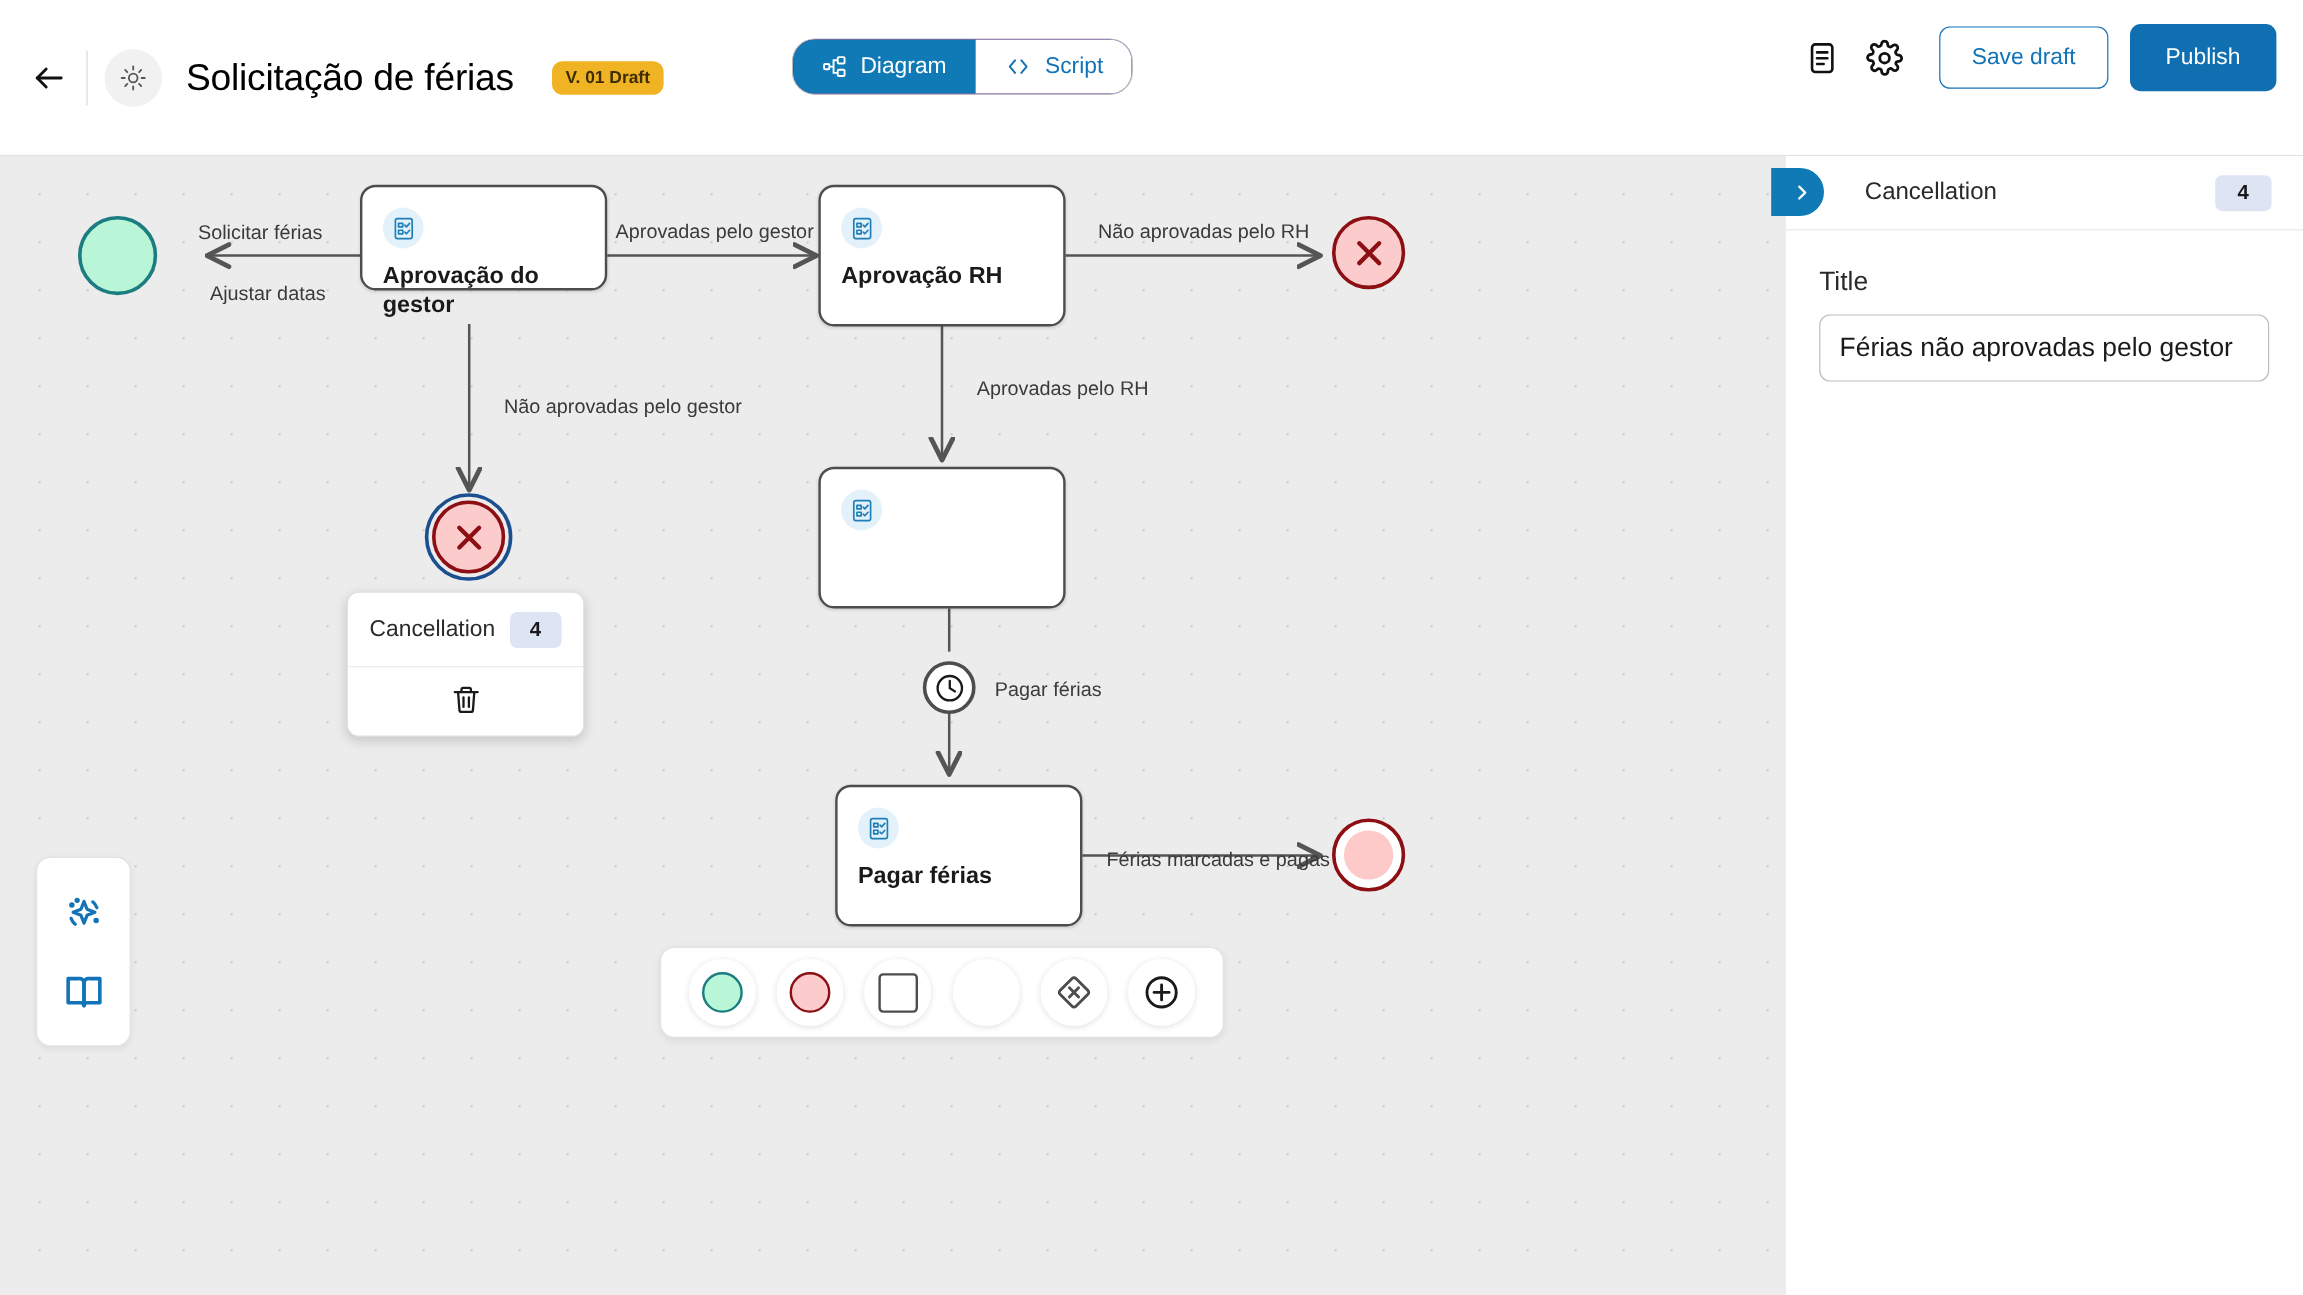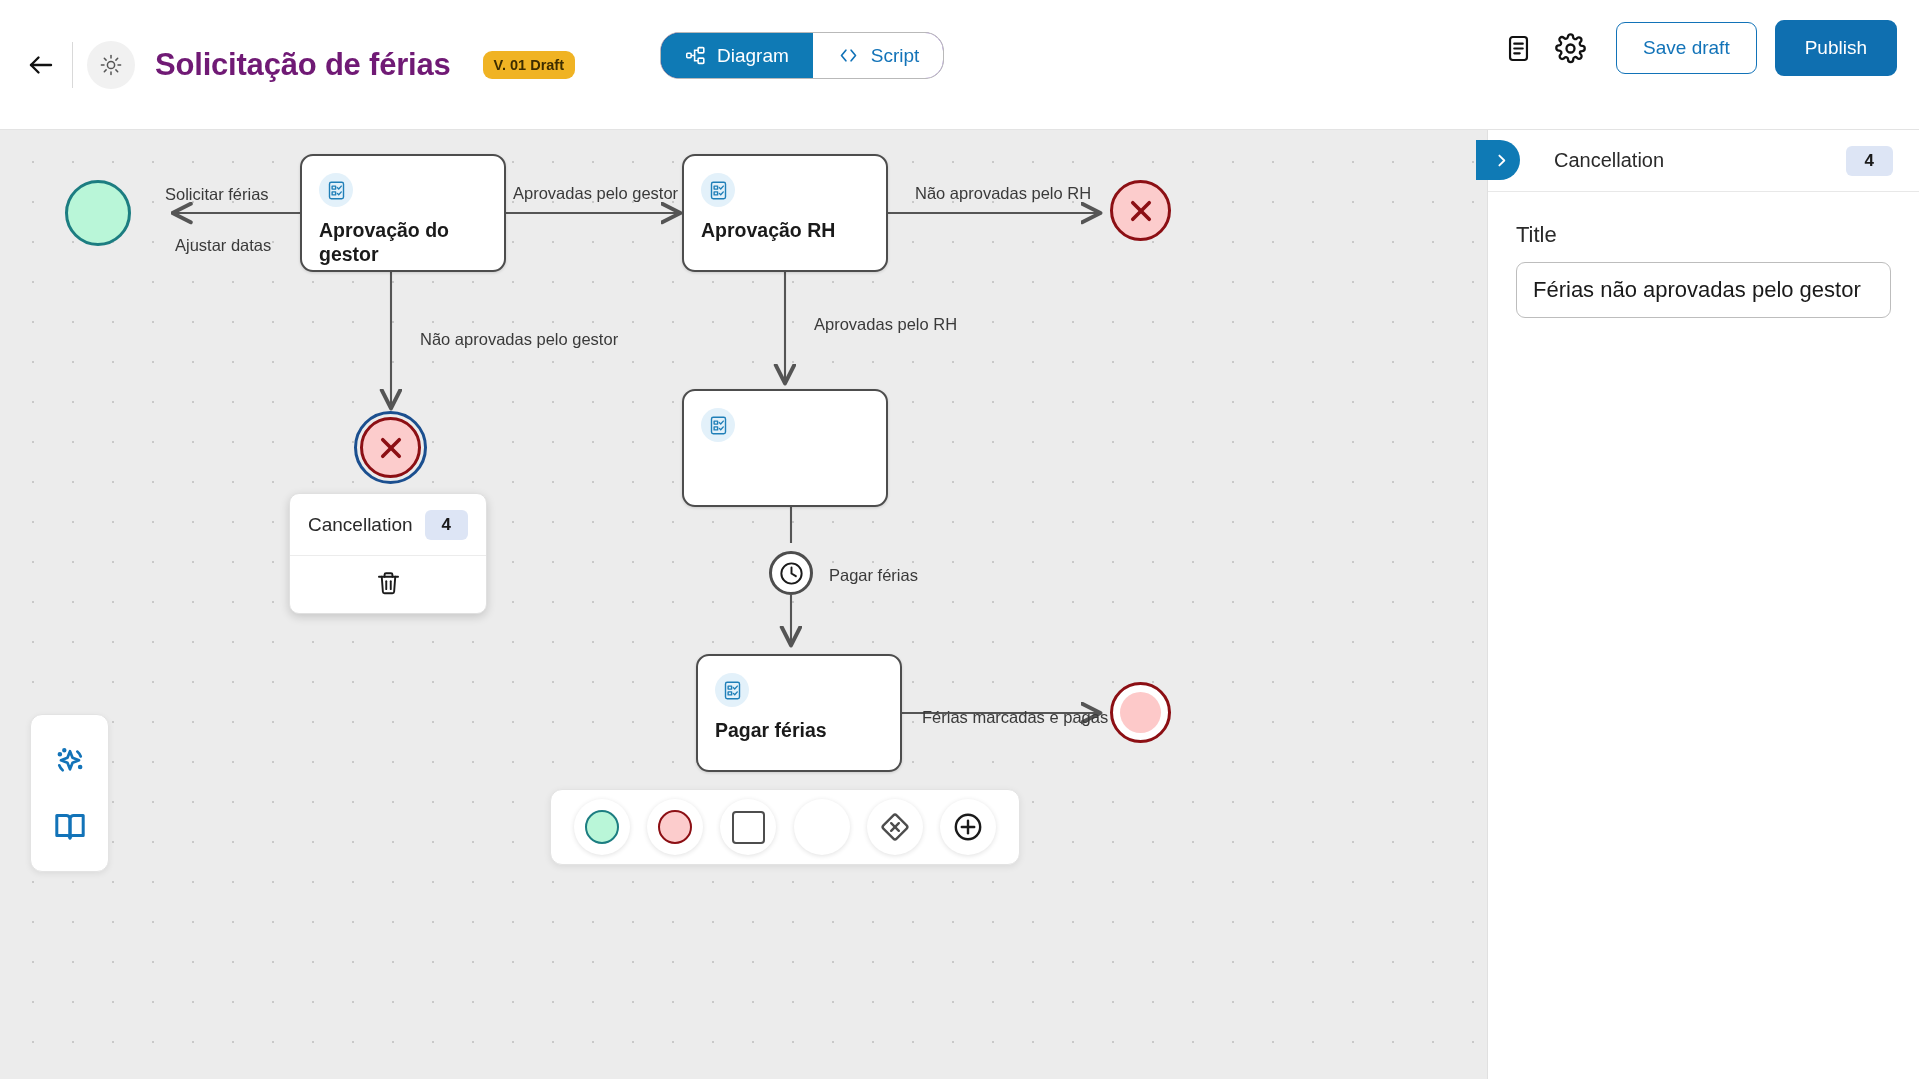--- a/index.html
+++ b/index.html
@@ -22,21 +22,21 @@
   }
   .hdr-divider {
     width: 1px; height: 46px; background: #d9d9d9; margin: 0 14px 0 8px;
   }
   .app-bubble {
     width: 48px; height: 48px; border-radius: 50%;
     background: #f1f1f1; display: flex; align-items: center; justify-content: center;
     flex: none;
   }
   .doc-title {
-    font-size: 31px; font-weight: 700; color: #701a75;
+    font-size: 31px; font-weight: 400; color: #000000;
     margin-left: 20px; white-space: nowrap; letter-spacing: -0.2px;
   }
   .version-badge {
     margin-left: 32px; background: #f0b323; color: #3d2d00;
     font-size: 14.5px; font-weight: 700; border-radius: 9px;
     padding: 6px 11px; white-space: nowrap;
   }
 
   .seg-group {
     position: absolute; left: 660px; top: 32px;
@@ -298,21 +298,21 @@
 
     <line x1="791" y1="377" x2="791" y2="413" stroke="#555" stroke-width="2.1"></line>
 
     <line x1="791" y1="465" x2="791" y2="515" stroke="#555" stroke-width="2.1" marker-end="url(#ah)"></line>
 
     <line x1="902" y1="583" x2="1100" y2="583" stroke="#555" stroke-width="2.1" marker-end="url(#ah)"></line>
   </svg>
 
   <div class="ev-start" style="left:65px; top:50px; width:66px; height:66px;"></div>
 
-  <div class="node-task" style="left:300px; top:24px; width:206px; height:118px;">
+  <div class="node-task" style="left:300px; top:24px; width:206px; height:88px;">
     <span class="t-icon">
       <svg width="21" height="21" viewBox="0 0 24 24" fill="none" stroke="#1f7fb8" stroke-width="1.6" stroke-linecap="round" stroke-linejoin="round">
         <rect x="4" y="2.5" width="16" height="19" rx="2"></rect>
         <rect x="7" y="7" width="4" height="3.4"></rect>
           <path d="M13 8.7l1.5 1.6 3-3.3"></path>
         <rect x="7" y="13.6" width="4" height="3.4"></rect>
           <path d="M13 15.3l1.5 1.6 3-3.3"></path>
       </svg>
     </span>
     <span class="t-label">Aprovação do gestor</span>

